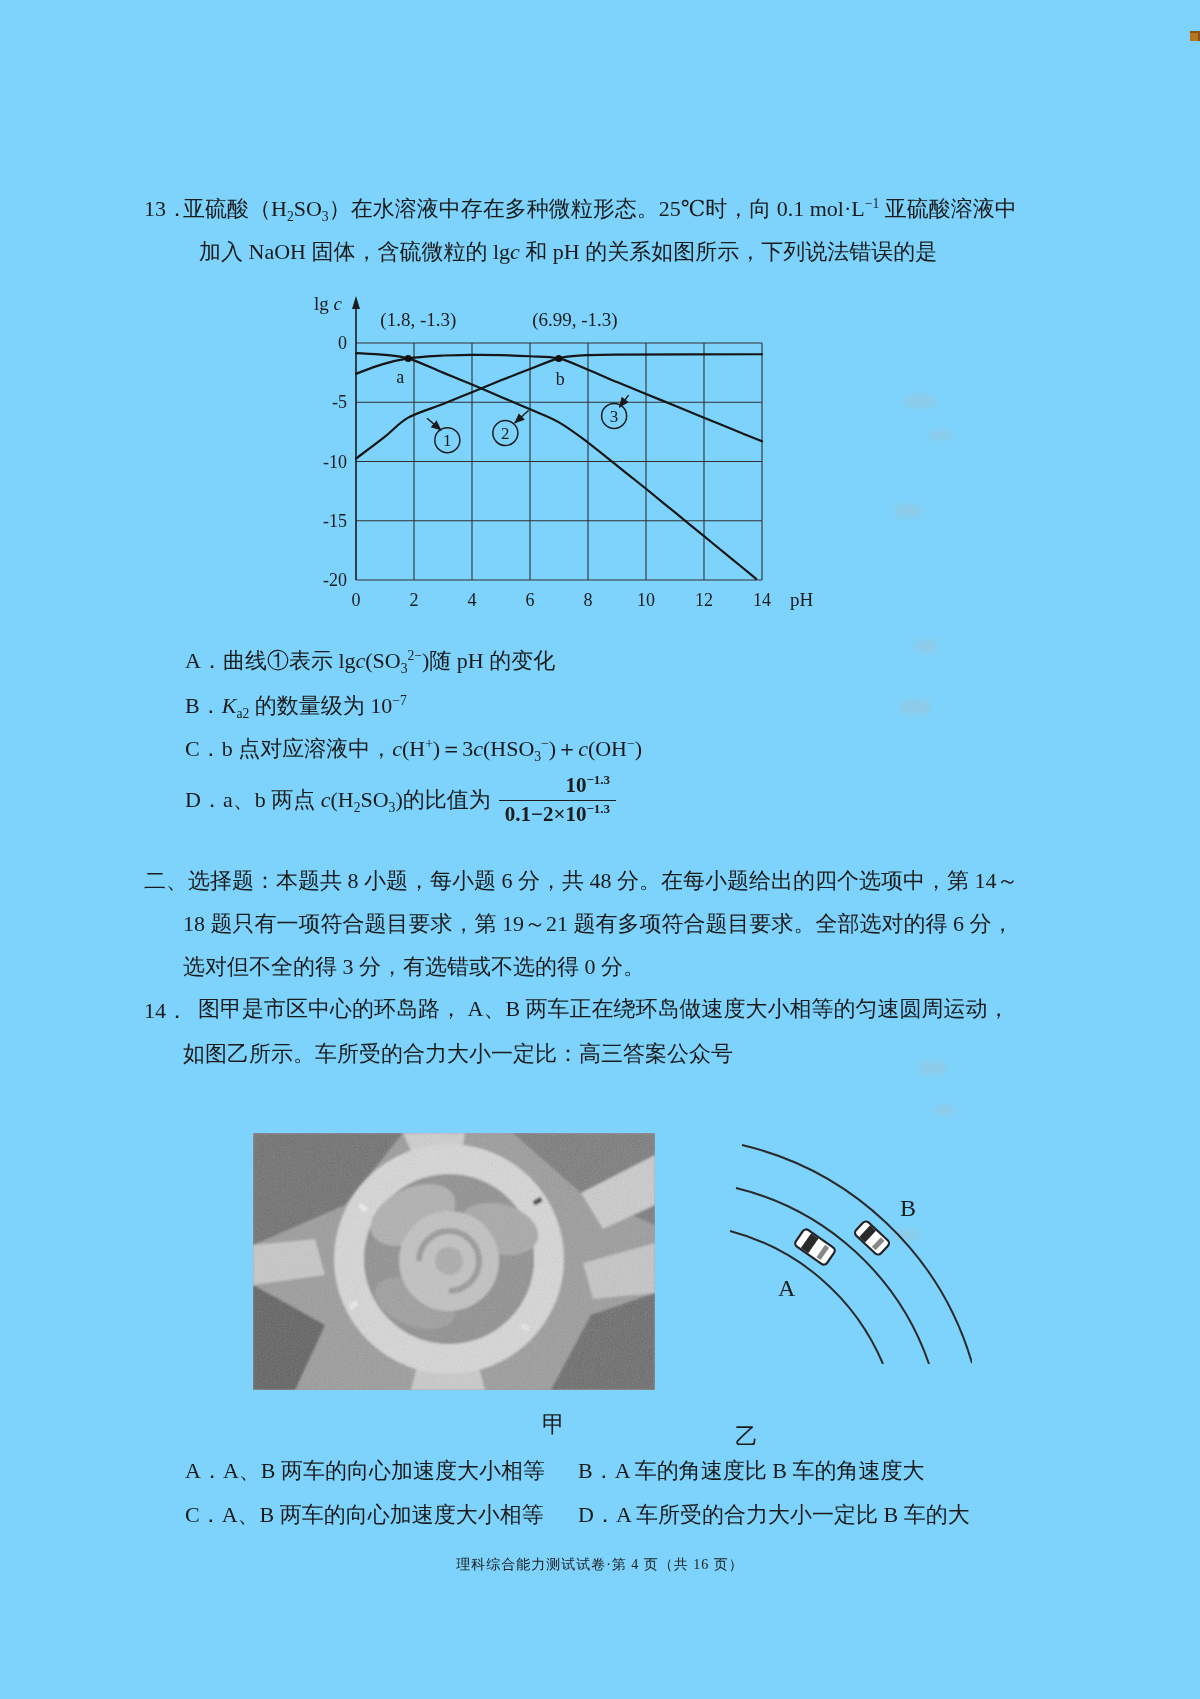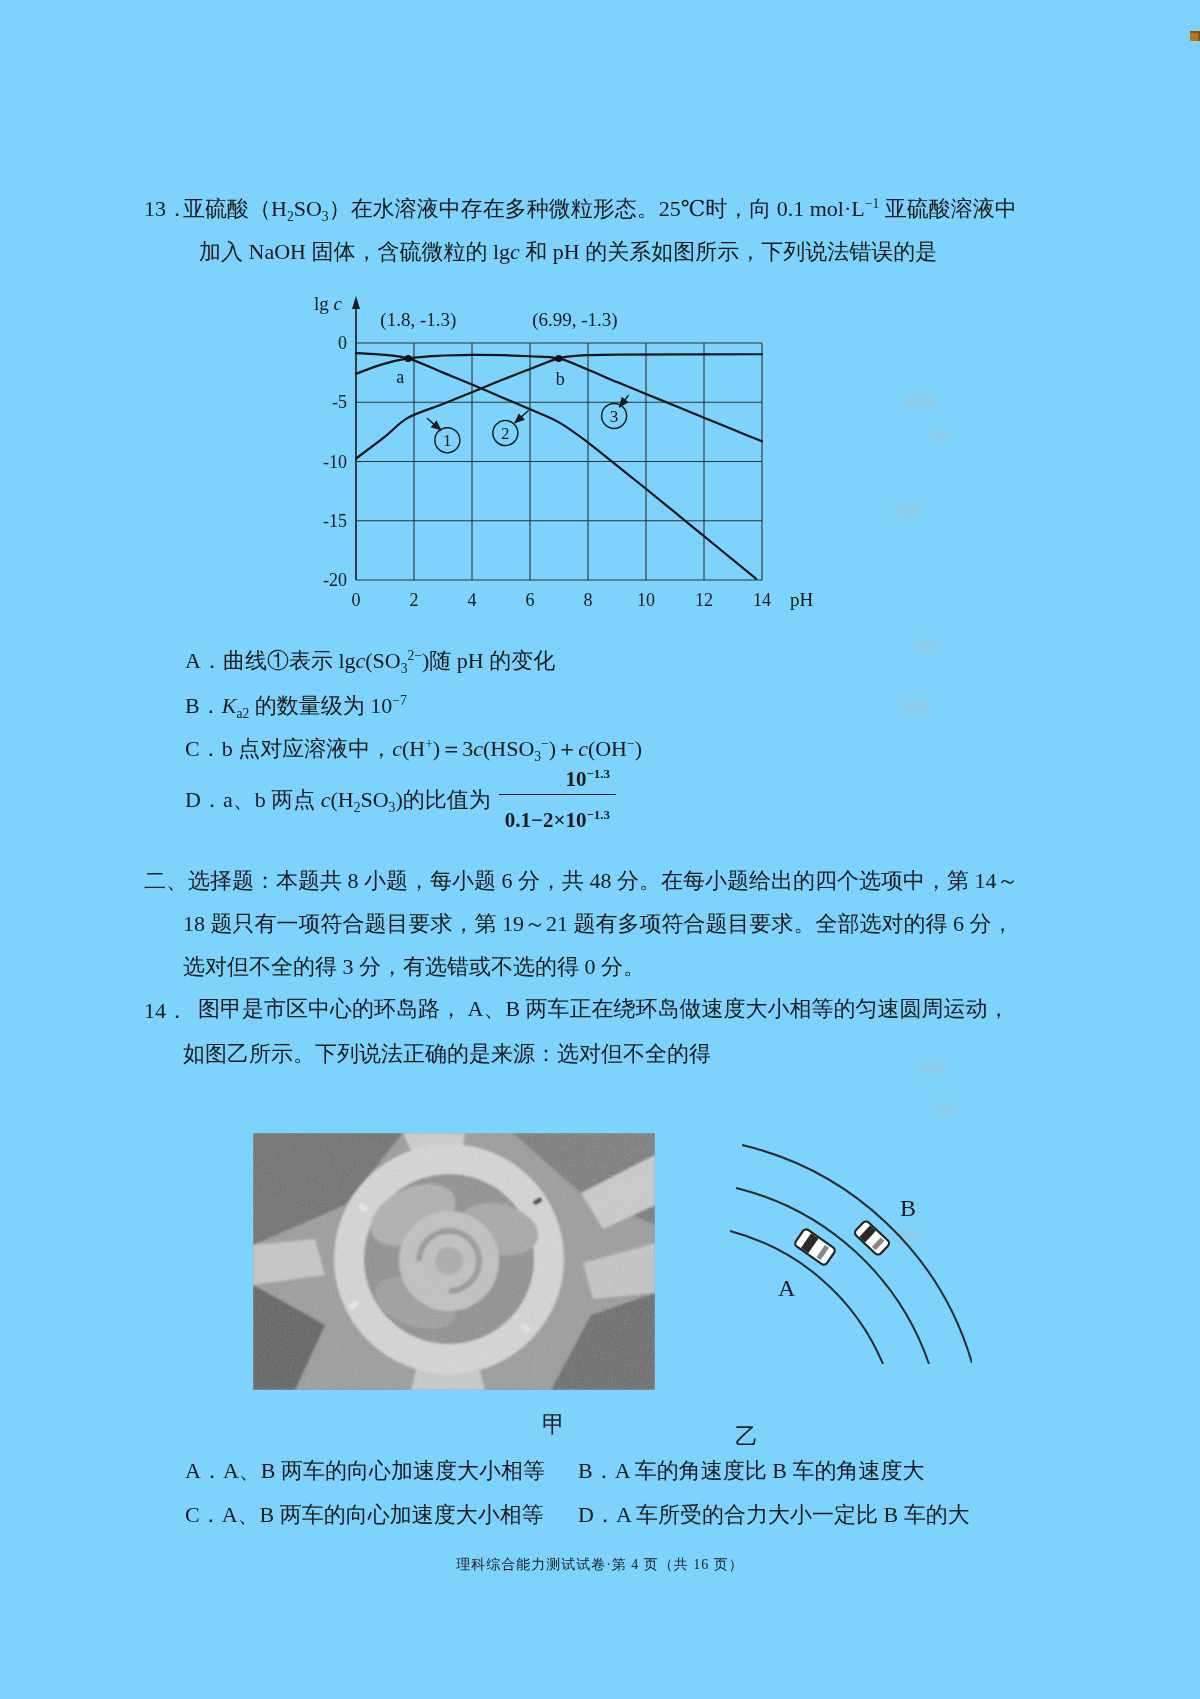--- a/index.html
+++ b/index.html
@@ -8,21 +8,21 @@
     background:#7dd3fc;color:#1b1b1b;overflow:hidden;
     font-family:"Liberation Serif","DejaVu Serif",serif;
   }
   .line{position:absolute;font-size:22px;line-height:1.35;white-space:nowrap;}
   sup{font-size:.62em;line-height:0;}
   sub{font-size:.62em;line-height:0;}
   .optline{display:flex;align-items:center;}
   .optline > span{white-space:nowrap;}
   .frac{display:inline-block;text-align:right;vertical-align:middle;margin-left:8px;line-height:1.2;font-size:21px;font-weight:bold;}
   .frac .num{display:block;padding:0 6px 1px;}
-  .frac .den{display:block;border-top:1.6px solid #1b1b1b;padding:13px 6px 0;}
+  .frac .den{display:block;border-top:1.6px solid #1b1b1b;padding:1px 6px 0;}
   .caption{position:absolute;font-size:23px;}
   .footer{position:absolute;left:0;top:1556px;width:100%;text-align:center;font-size:14px;letter-spacing:1px;}
   .chart{position:absolute;left:288px;top:288px;}
   .photo{position:absolute;left:253px;top:1133px;}
   .diagram{position:absolute;left:672px;top:1072px;}
   .artifact{position:absolute;left:1190px;top:31px;width:10px;height:10px;background:#b5761f;box-shadow:inset -2px 2px 0 #8a5513;}
   .smudge{position:absolute;background:#b7b7b7;filter:blur(3px);opacity:.3;border-radius:3px;}
 </style>
 </head>
 <body>
@@ -121,21 +121,21 @@
       <span class="den">0.1−2×10<sup>−1.3</sup></span>
     </span>
   </div>
 
   <div class="line" style="left:144px;top:866px;">二、选择题：本题共 8 小题，每小题 6 分，共 48 分。在每小题给出的四个选项中，第 14～</div>
   <div class="line" style="left:183px;top:909px;">18 题只有一项符合题目要求，第 19～21 题有多项符合题目要求。全部选对的得 6 分，</div>
   <div class="line" style="left:183px;top:952px;">选对但不全的得 3 分，有选错或不选的得 0 分。</div>
 
   <div class="line" style="left:144px;top:996px;">14．</div>
   <div class="line" style="left:183px;top:994px;margin-left:15px;">图甲是市区中心的环岛路， A、B 两车正在绕环岛做速度大小相等的匀速圆周运动，</div>
-  <div class="line" style="left:183px;top:1039px;">如图乙所示。下列说法正确的是来源：选对但不全的得</div>
+  <div class="line" style="left:183px;top:1039px;">如图乙所示。车所受的合力大小一定比：高三答案公众号</div>
 
   <svg class="photo" width="402" height="257" viewBox="0 0 402 257">
     <defs>
       <filter id="grain">
           <feTurbulence type="fractalNoise" baseFrequency="0.75" numOctaves="3" stitchTiles="stitch"></feTurbulence>
           <feColorMatrix type="saturate" values="0"></feColorMatrix>
         </filter>
       <filter id="soft">
           <feGaussianBlur stdDeviation="1.1"></feGaussianBlur>
         </filter>

